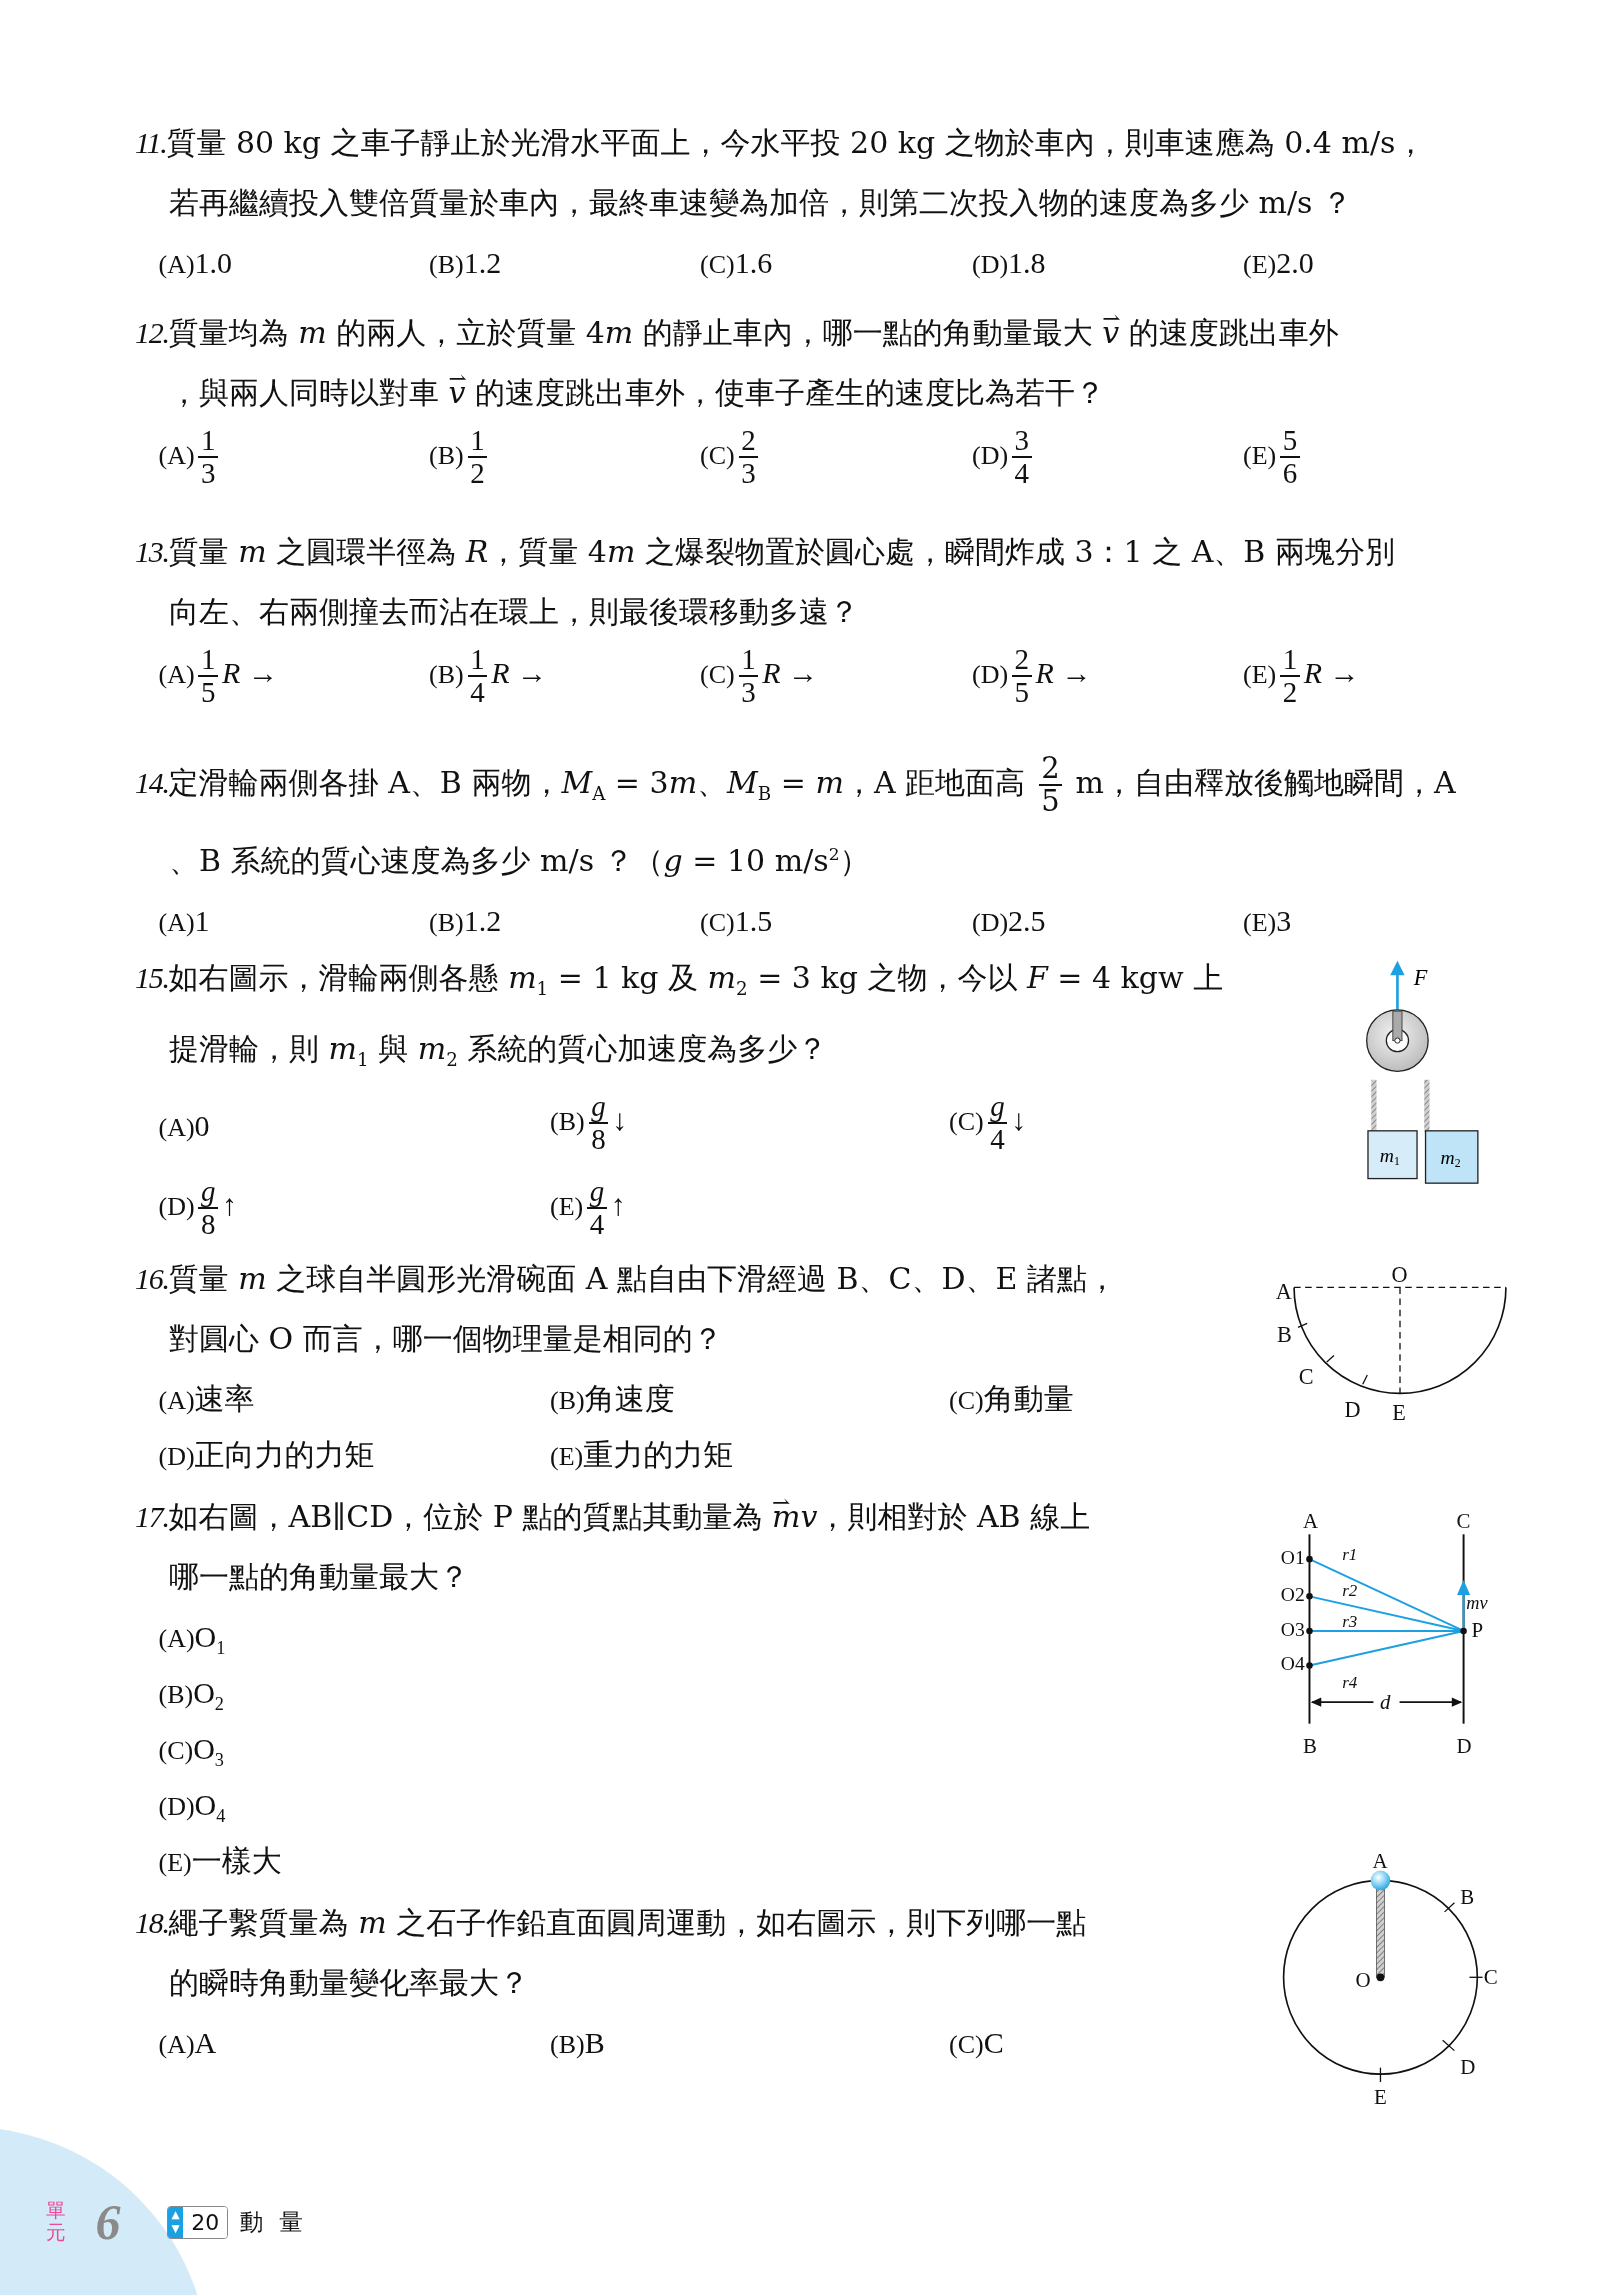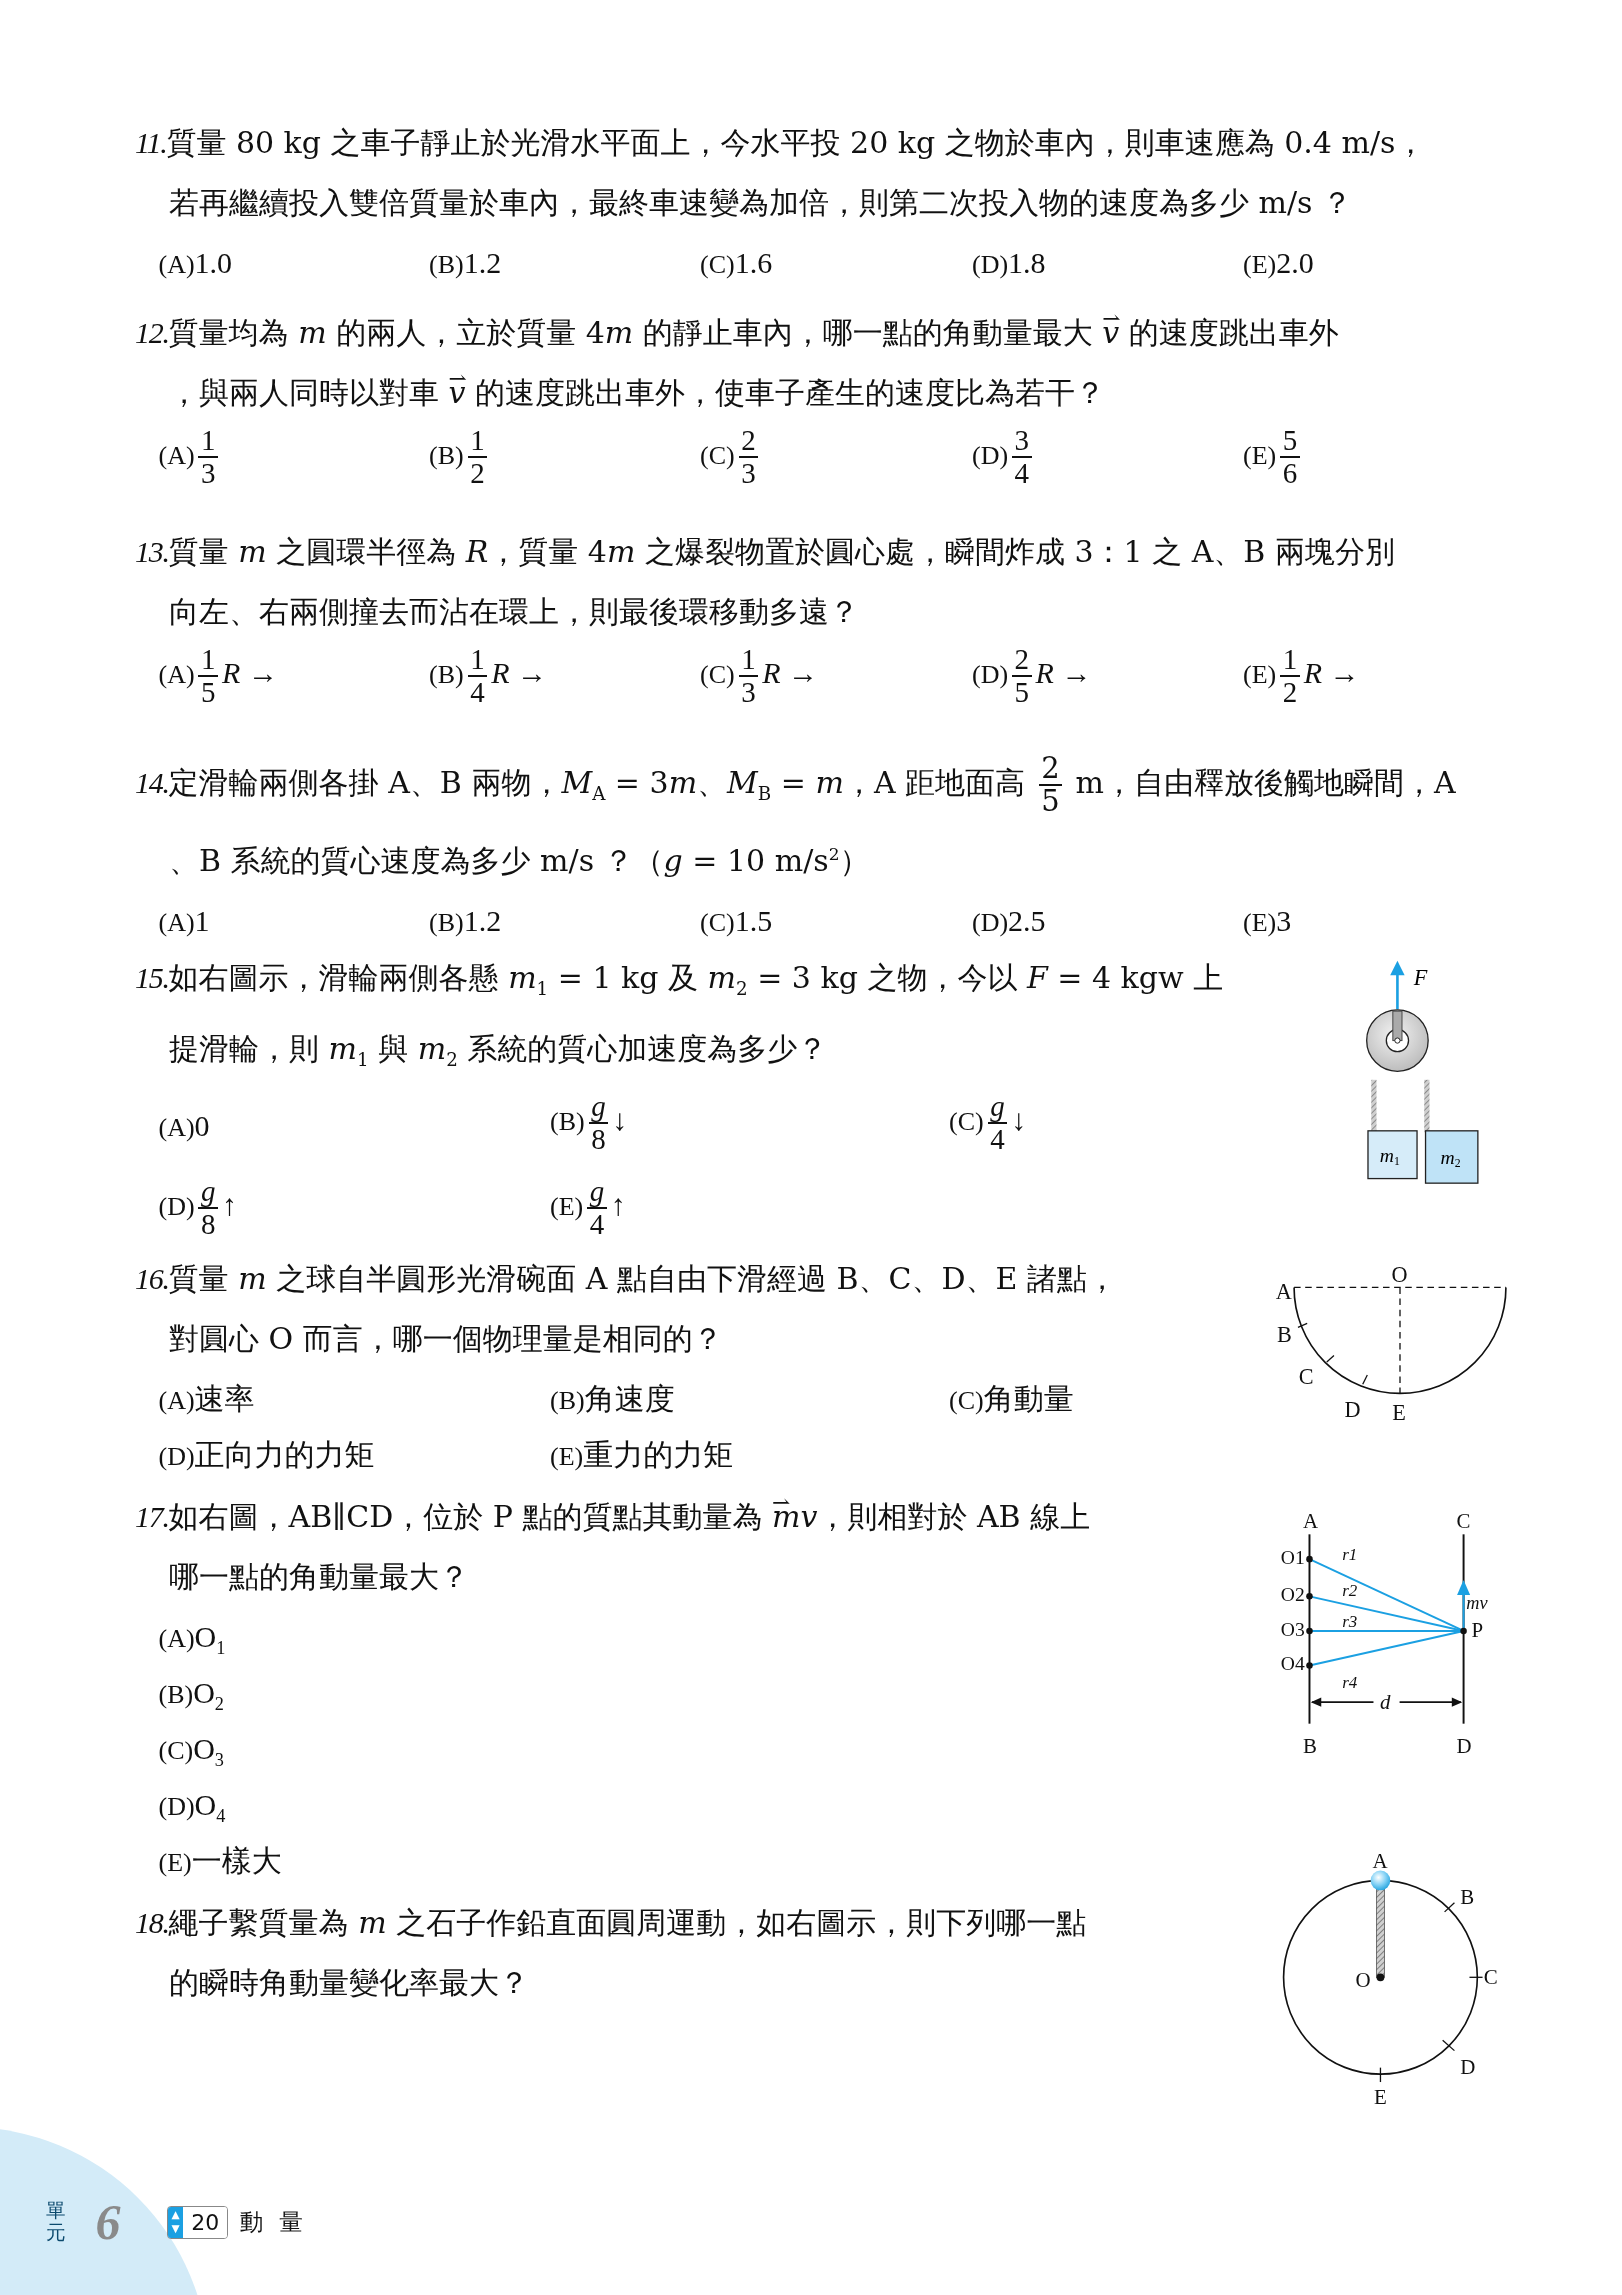--- a/index.html
+++ b/index.html
@@ -16,21 +16,21 @@
   .opt .lbl { font-size:26px; }
   .frac { display:inline-flex; flex-direction:column; align-items:center; vertical-align:middle;
           line-height:31px; font-size:29px; margin:0 3.9px; }
   .frac .n { border-bottom:2px solid #111; padding:0 2.6px; }
   .it { font-style:italic; }
   .sub { font-size:18.3px; vertical-align:-6.5px; }
   .vec { position:relative; font-style:italic; }
   .vec::before { content:"⇀"; position:absolute; top:-23.6px; left:0; font-size:22px; font-style:normal; }
   .fig { position:absolute; }
   .footer { position:absolute; top:2199px; left:46px; height:46px; display:flex; align-items:center; }
-  .unit-label { font-family:"DejaVu Sans", sans-serif; font-size:19.6px; line-height:22px; width:23.6px; color:#0c4a6e; }
+  .unit-label { font-family:"DejaVu Sans", sans-serif; font-size:19.6px; line-height:22px; width:23.6px; color:#ec4899; }
   .unit-num { font-family:"Liberation Serif", serif; font-style:italic; font-weight:bold; font-size:50px; color:#8a8a8a; margin-left:26px; }
   .page-box { margin-left:46px; display:flex; align-items:stretch; height:31px; border:1.3px solid #888; border-radius:3.9px; overflow:hidden; }
   .page-box .arr { width:15.7px; background:#1ba0e2; color:#fff; font-size:10.5px; line-height:14.4px; text-align:center; }
   .page-box .pn { padding:0 7.9px; font-family:"DejaVu Sans", sans-serif; font-size:22px; line-height:31px; background:#fff; }
   .chapter { margin-left:11.8px; font-family:"DejaVu Sans", sans-serif; font-size:23.6px; letter-spacing:15.7px; }
 </style>
 </head>
 <body>
 
 <div class="corner"></div>
@@ -280,20 +280,25 @@
     <text x="112" y="197" font-style="italic" font-size="26">r3</text>
     <text x="112" y="290" font-style="italic" font-size="26">r4</text>
   </g>
 </svg>
 
 <div class="q" style="top:1891px; width:1112px">
   <div class="stem">
     <span class="num">18.</span><span>繩子繫質量為 </span><span class="it">m</span><span> 之石子作鉛直面圓周運動，如右圖示，則下列哪一點</span>
   </div>
   <div class="stem line2">的瞬時角動量變化率最大？</div>
+  <div class="opts">
+    <span class="opt" style="left:27.5px"><span class="lbl">(A)</span><span>A</span></span>
+    <span class="opt" style="left:419px"><span class="lbl">(B)</span><span>B</span></span>
+    <span class="opt" style="left:818px"><span class="lbl">(C)</span><span>C</span></span>
+  </div>
 </div>
 
 <svg class="fig" style="left:1269px; top:1832px" width="236" height="288" viewBox="0 0 360 440">
   <defs>
     <radialGradient id="ball" cx="40%" cy="35%" r="65%">
         <stop offset="0%" stop-color="#ffffff"></stop>
         <stop offset="60%" stop-color="#7fd0f5"></stop>
         <stop offset="100%" stop-color="#2ea8e0"></stop>
       </radialGradient>
     <pattern id="rope2" width="6" height="6" patternUnits="userSpaceOnUse" patternTransform="rotate(45)">

